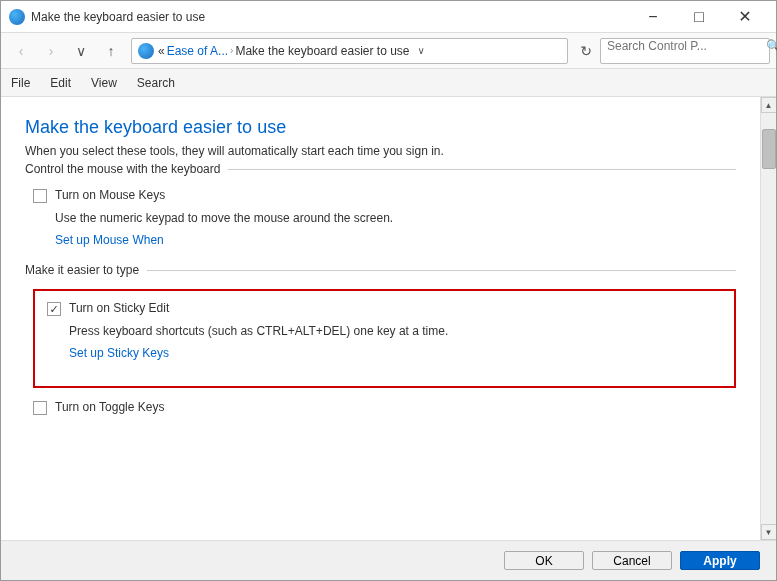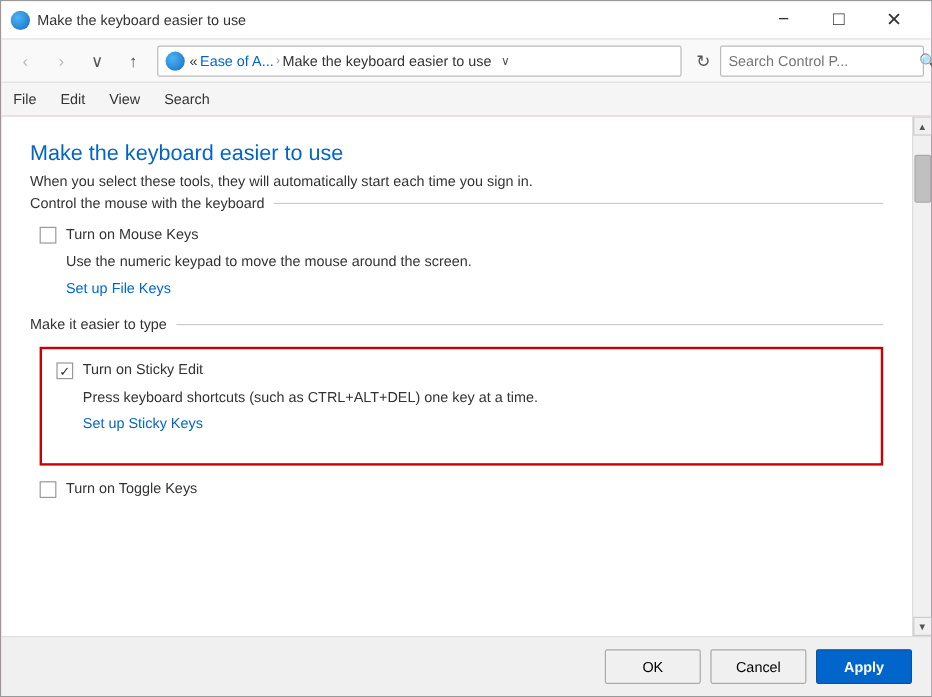--- a/index.html
+++ b/index.html
@@ -10,21 +10,21 @@
       display: flex;
       justify-content: center;
       align-items: center;
       width: 777px;
       height: 581px;
       overflow: hidden;
     }
     .window {
       width: 777px;
       height: 581px;
-      background: #f9a8d4;
+      background: #1d4ed8;
       border: 1px solid #999;
       display: flex;
       flex-direction: column;
       box-shadow: 2px 2px 8px rgba(0,0,0,0.3);
     }
     
     .title-bar {
       background: #fff;
       display: flex;
       align-items: center;
@@ -125,21 +125,21 @@
       background: transparent;
       cursor: pointer;
       display: flex;
       align-items: center;
       justify-content: center;
       color: #555;
       font-size: 14px;
     }
     .search-box {
       display: flex;
-      align-items: center;
+      align-items: flex-start;
       background: #fff;
       border: 1px solid #bbb;
       height: 26px;
       width: 170px;
       border-radius: 2px;
       padding: 0 6px;
       gap: 4px;
     }
     .search-input {
       border: none;
@@ -295,21 +295,21 @@
       justify-content: flex-end;
       align-items: center;
       padding: 10px 16px;
       gap: 8px;
       background: #f0f0f0;
       border-top: 1px solid #ddd;
       flex-shrink: 0;
     }
     .btn {
       min-width: 80px;
-      height: 29px;
+      height: 19px;
       border: 1px solid #aaa;
       background: #f0f0f0;
       font-size: 12px;
       cursor: pointer;
       padding: 0 13px;
       border-radius: 2px;
     }
     .btn.primary {
       background: #0066cc;
       color: #fff;
@@ -384,21 +384,21 @@
         <span class="section-label">Control the mouse with the keyboard</span>
         <div class="section-line"></div>
       </div>
 
       <div class="option-row">
         <div class="checkbox"></div>
         <span class="option-label">Turn on Mouse Keys</span>
       </div>
 
       <div class="description-text">Use the numeric keypad to move the mouse around the screen.</div>
-      <a class="link-text">Set up File Keys</a>
+      <a class="link-text">Set up Mouse When</a>
 
       <div class="section-header">
         <span class="section-label">Make it easier to type</span>
         <div class="section-line"></div>
       </div>
 
       <div class="highlighted-section">
         <div class="option-row" style="padding-left:0;">
           <div class="checkbox checked">
             <span>✓</span>

